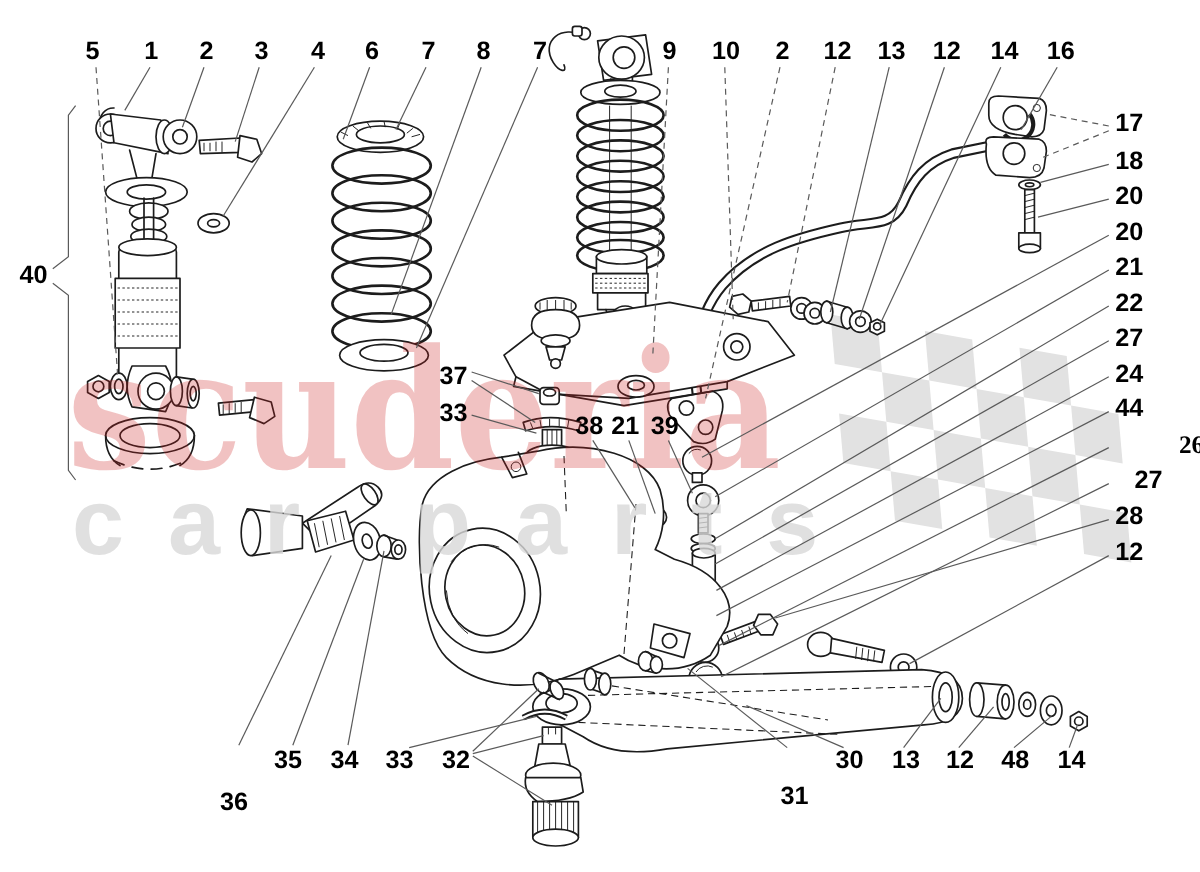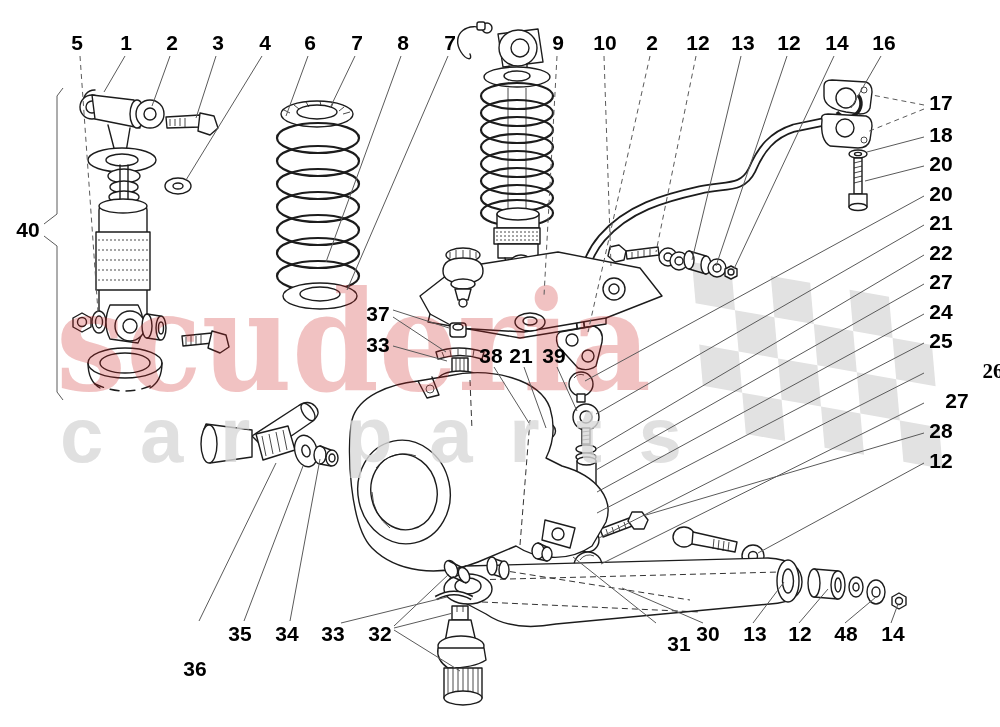--- a/index.html
+++ b/index.html
@@ -376,36 +376,36 @@
       <div class="callout" style="left: 837px; top: 43px;">14</div>
       <div class="callout" style="left: 884px; top: 43px;">16</div>
       <div class="callout" style="left: 941px; top: 103px;">17</div>
       <div class="callout" style="left: 941px; top: 135px;">18</div>
       <div class="callout" style="left: 941px; top: 164px;">20</div>
       <div class="callout" style="left: 941px; top: 194px;">20</div>
       <div class="callout" style="left: 941px; top: 223px;">21</div>
       <div class="callout" style="left: 941px; top: 253px;">22</div>
       <div class="callout" style="left: 941px; top: 282px;">27</div>
       <div class="callout" style="left: 941px; top: 312px;">24</div>
-      <div class="callout" style="left: 941px; top: 341px;">25</div>
+      <div class="callout" style="left: 941px; top: 341px;">44</div>
       <div class="callout" style="left: 993px; top: 371px; font-family: Liberation Serif, serif;">26</div>
       <div class="callout" style="left: 941px; top: 401px; margin-left: 16px;">27</div>
       <div class="callout" style="left: 941px; top: 431px;">28</div>
       <div class="callout" style="left: 941px; top: 461px;">12</div>
       <div class="callout" style="left: 28px; top: 230px;">40</div>
       <div class="callout" style="left: 378px; top: 314px;">37</div>
       <div class="callout" style="left: 378px; top: 345px;">33</div>
       <div class="callout" style="left: 491px; top: 356px; text-align: center;">38</div>
       <div class="callout" style="left: 521px; top: 356px;">21</div>
       <div class="callout" style="left: 554px; top: 356px;">39</div>
       <div class="callout" style="left: 195px; top: 634px; margin-top: 35px;">36</div>
       <div class="callout" style="left: 240px; top: 634px;">35</div>
       <div class="callout" style="left: 287px; top: 634px;">34</div>
       <div class="callout" style="left: 333px; top: 634px;">33</div>
       <div class="callout" style="left: 380px; top: 634px;">32</div>
-      <div class="callout" style="left: 662px; top: 644px; margin-left: 17px;">31</div>
+      <div class="callout" style="left: 662px; top: 664px;">31</div>
       <div class="callout" style="left: 708px; top: 634px;">30</div>
       <div class="callout" style="left: 755px; top: 634px;">13</div>
       <div class="callout" style="left: 800px; top: 634px;">12</div>
       <div class="callout" style="left: 846px; top: 634px;">48</div>
       <div class="callout" style="left: 893px; top: 634px;">14</div>
     </div>
 </div>
 
 </body></html>

